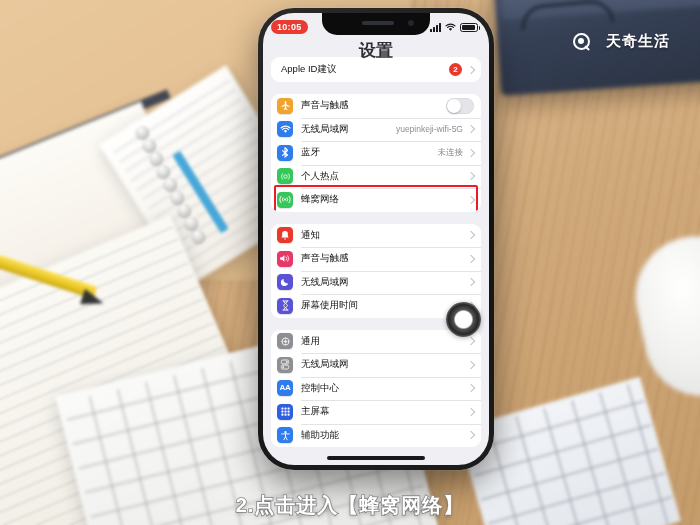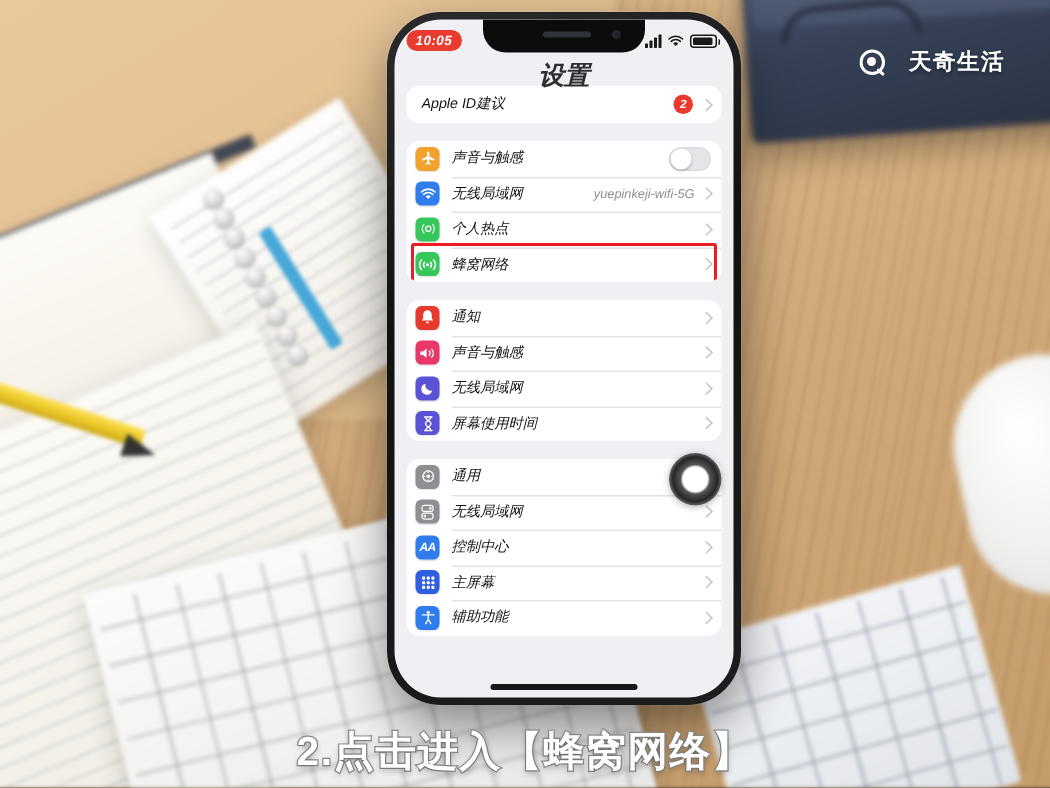--- a/index.html
+++ b/index.html
@@ -226,21 +226,20 @@
     position: absolute;
     left: 258px;
     top: 8px;
     width: 236px;
     height: 462px;
     border-radius: 36px;
     background: linear-gradient(160deg, #2b2b2b 0%, #111 40%, #1d1d1d 100%);
     box-shadow: 0 14px 34px rgba(0,0,0,0.45), 0 0 0 1px rgba(255,255,255,0.12);
     padding: 5px;
     box-sizing: border-box;
-    font-style: italic;
   }
   .phone-screen {
     position: relative;
     width: 100%;
     height: 100%;
     border-radius: 31px;
     background: #efeff4;
     overflow: hidden;
   }
   .notch {
@@ -516,21 +515,21 @@
     letter-spacing: 1px;
     text-shadow: 0 1px 3px rgba(0,0,0,.45);
   }
 
   
   .caption {
     position: absolute;
     left: 0; right: 0;
     bottom: 6px;
     text-align: center;
-    font-size: 27px;
+    font-size: 20px;
     font-weight: bold;
     color: #ffffff;
     letter-spacing: 1px;
     -webkit-text-stroke: 1.6px #8d8d8d;
     paint-order: stroke fill;
     text-shadow: 0 2px 4px rgba(0,0,0,0.28);
     z-index: 45;
   }
 </style>
 </head>
@@ -634,20 +633,30 @@
                 <path d="M8 10.6 5.6 8.1a3.4 3.4 0 0 1 4.8 0z" fill="#fff"></path>
                 <path d="M3.6 6.1a6.2 6.2 0 0 1 8.8 0" stroke="#fff" stroke-width="1.6" fill="none" stroke-linecap="round"></path>
                 <path d="M1.4 3.8a9.4 9.4 0 0 1 13.2 0" stroke="#fff" stroke-width="1.6" fill="none" stroke-linecap="round"></path>
               </svg>
             </span>
             <span class="row-label">无线局域网</span>
             <span class="row-value">yuepinkeji-wifi-5G</span>
             <span class="chev"></span>
           </div>
 
+          <div class="row">
+            <span class="ic" style="background:#2f7ded">
+              <svg width="8" height="12" viewBox="0 0 12 20">
+                  <path d="M6 1v8l4-4-4-4zm0 8v8l4-4-4-4zM2 6l8 8M2 14l8-8" stroke="#fff" stroke-width="1.8" fill="none" stroke-linejoin="round" stroke-linecap="round"></path>
+                </svg>
+            </span>
+            <span class="row-label">蓝牙</span>
+            <span class="row-value">未连接</span>
+            <span class="chev"></span>
+          </div>
 
           <div class="row">
             <span class="ic" style="background:#35c759">
               <svg width="11" height="11" viewBox="0 0 20 20">
                 <circle cx="10" cy="10" r="3.1" stroke="#fff" stroke-width="1.5" fill="none"></circle>
                 <path d="M4.8 4.8a7.4 7.4 0 0 0 0 10.4M15.2 4.8a7.4 7.4 0 0 1 0 10.4" stroke="#fff" stroke-width="1.4" fill="none" stroke-linecap="round"></path>
               </svg>
             </span>
             <span class="row-label">个人热点</span>
             <span class="chev"></span>

